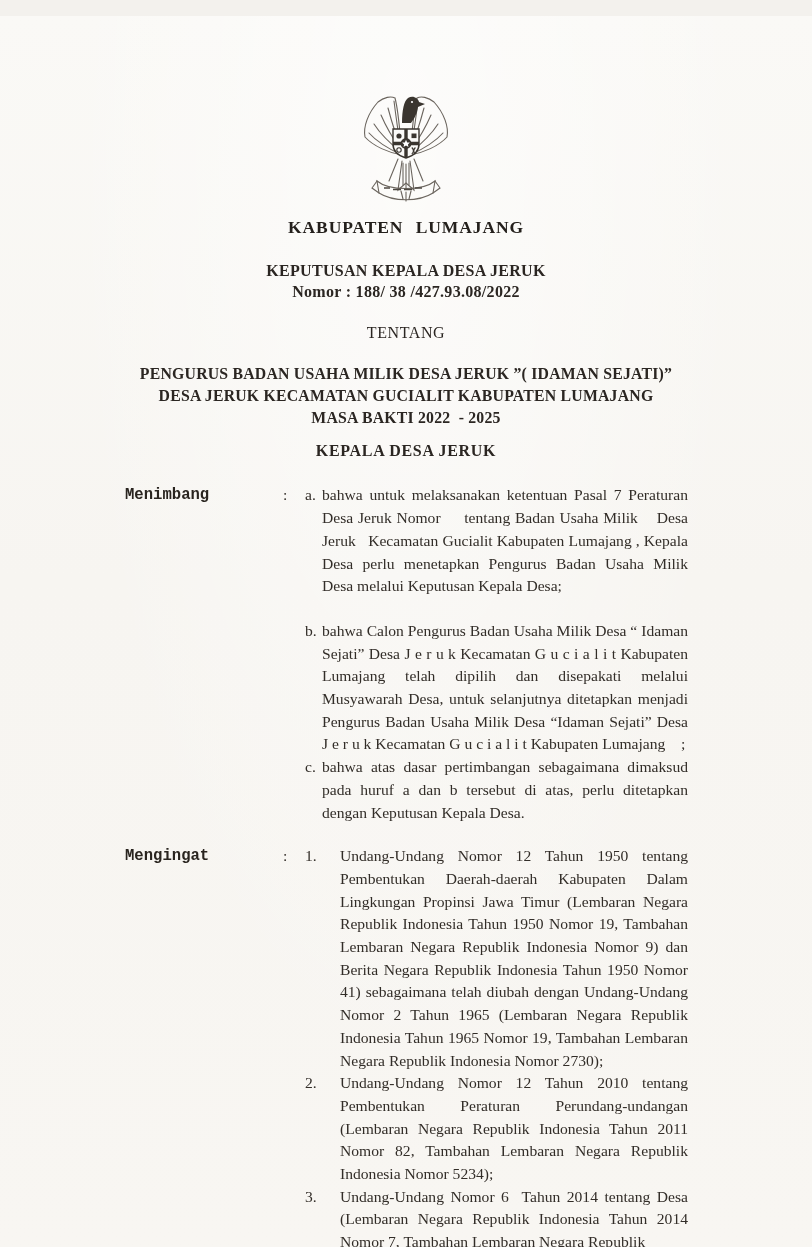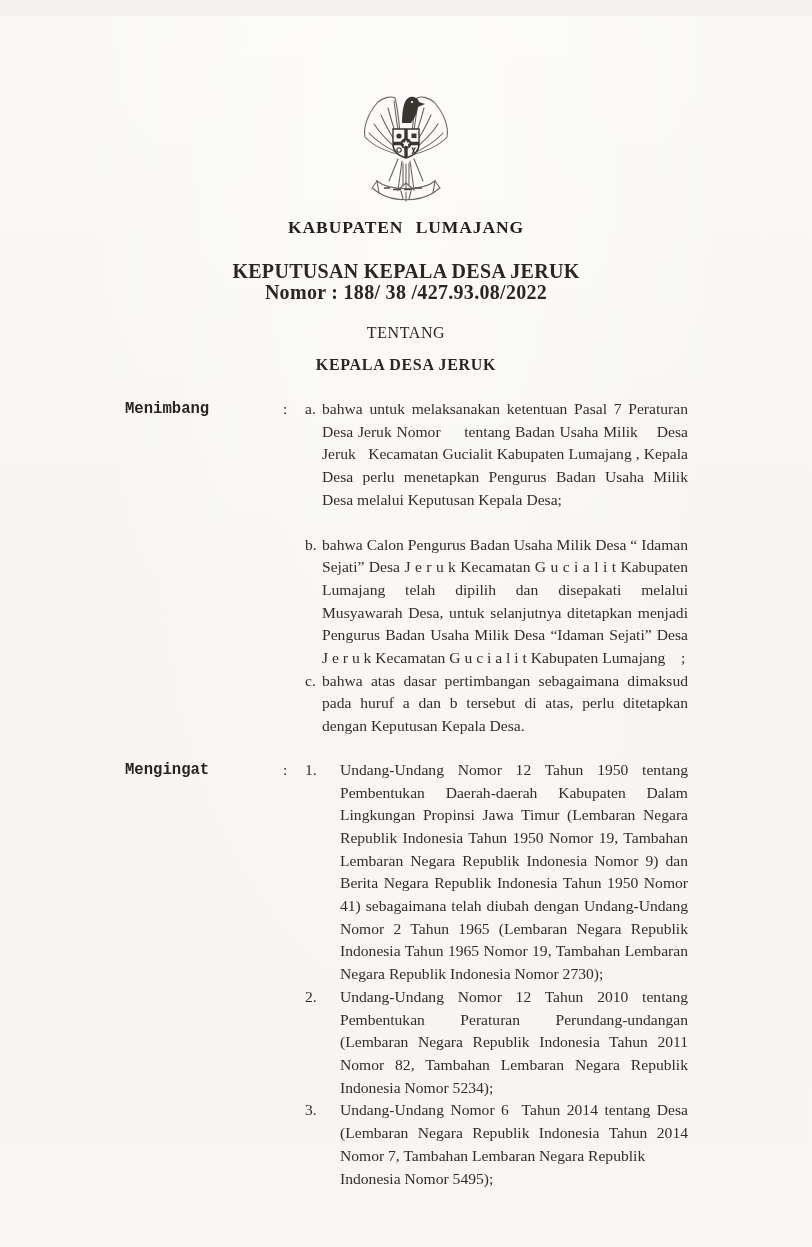--- a/index.html
+++ b/index.html
@@ -33,21 +33,21 @@
     margin-top: 7px;
     font-size: 17.5px;
     font-weight: 700;
     letter-spacing: 0.9px;
     word-spacing: 7px;
     color: #24201c;
   }
 
   .decree-head {
     margin-top: 23px;
-    font-size: 20px;
+    font-size: 16px;
     font-weight: 700;
     line-height: 20.5px;
     letter-spacing: 0.3px;
     color: #2b2622;
   }
 
   .tentang {
     margin-top: 22px;
     font-size: 16px;
     font-weight: 400;
@@ -155,20 +155,25 @@
 
   <div class="region-title center">KABUPATEN LUMAJANG</div>
 
   <div class="decree-head center">
     <div>KEPUTUSAN KEPALA DESA JERUK</div>
     <div>Nomor : 188/ 38 /427.93.08/2022</div>
   </div>
 
   <div class="tentang center">TENTANG</div>
 
+  <div class="subject center">
+    <div>PENGURUS BADAN USAHA MILIK DESA JERUK ”( IDAMAN SEJATI)”</div>
+    <div>DESA JERUK KECAMATAN GUCIALIT KABUPATEN LUMAJANG</div>
+    <div>MASA BAKTI 2022&nbsp; - 2025</div>
+  </div>
 
   <div class="issuer center">KEPALA DESA JERUK</div>
 
   <div class="section menimbang">
     <div class="section-label">Menimbang</div>
     <div class="section-colon">:</div>
     <div class="section-items">
       <div class="item">
         <span class="item-marker">a.</span>
         <span class="item-text">bahwa untuk melaksanakan ketentuan Pasal 7 Peraturan Desa Jeruk Nomor&nbsp;&nbsp;&nbsp;&nbsp; tentang Badan Usaha Milik&nbsp;&nbsp;&nbsp; Desa Jeruk&nbsp;&nbsp; Kecamatan Gucialit Kabupaten Lumajang , Kepala Desa perlu menetapkan Pengurus Badan Usaha Milik Desa melalui Keputusan Kepala Desa;</span>

